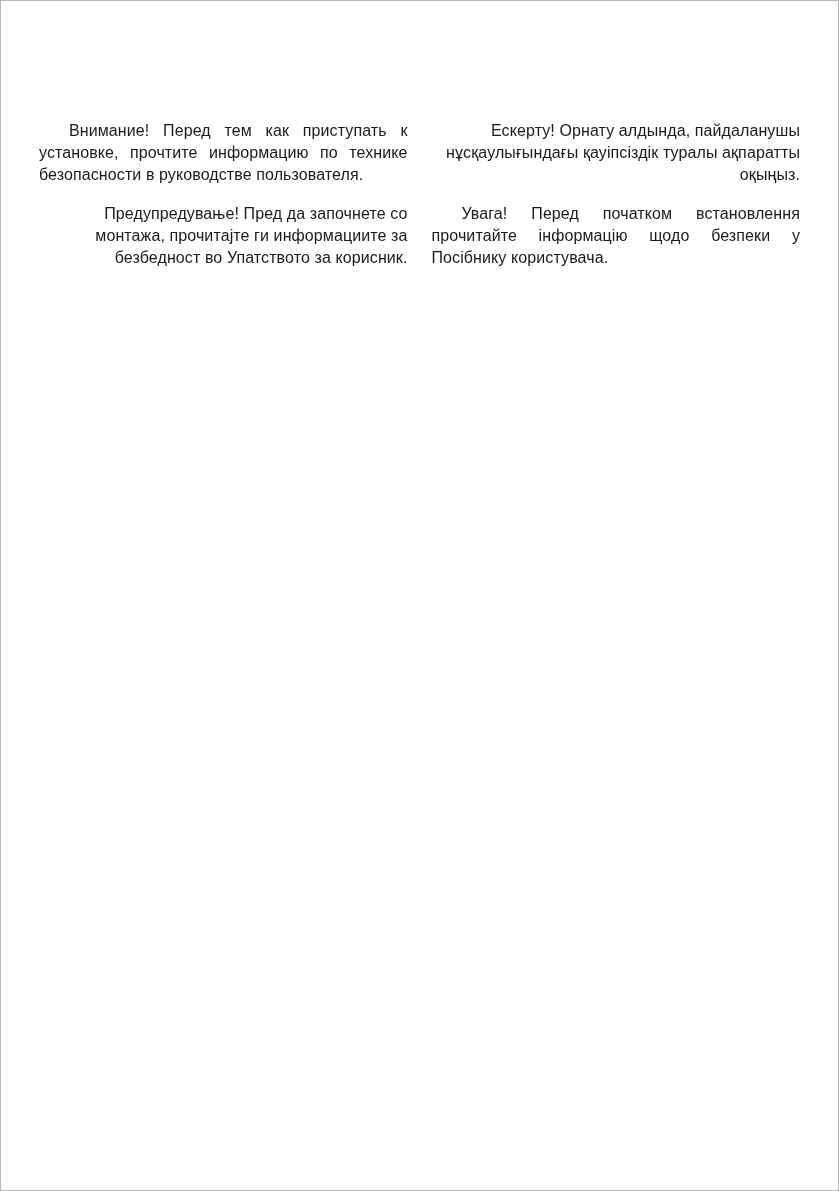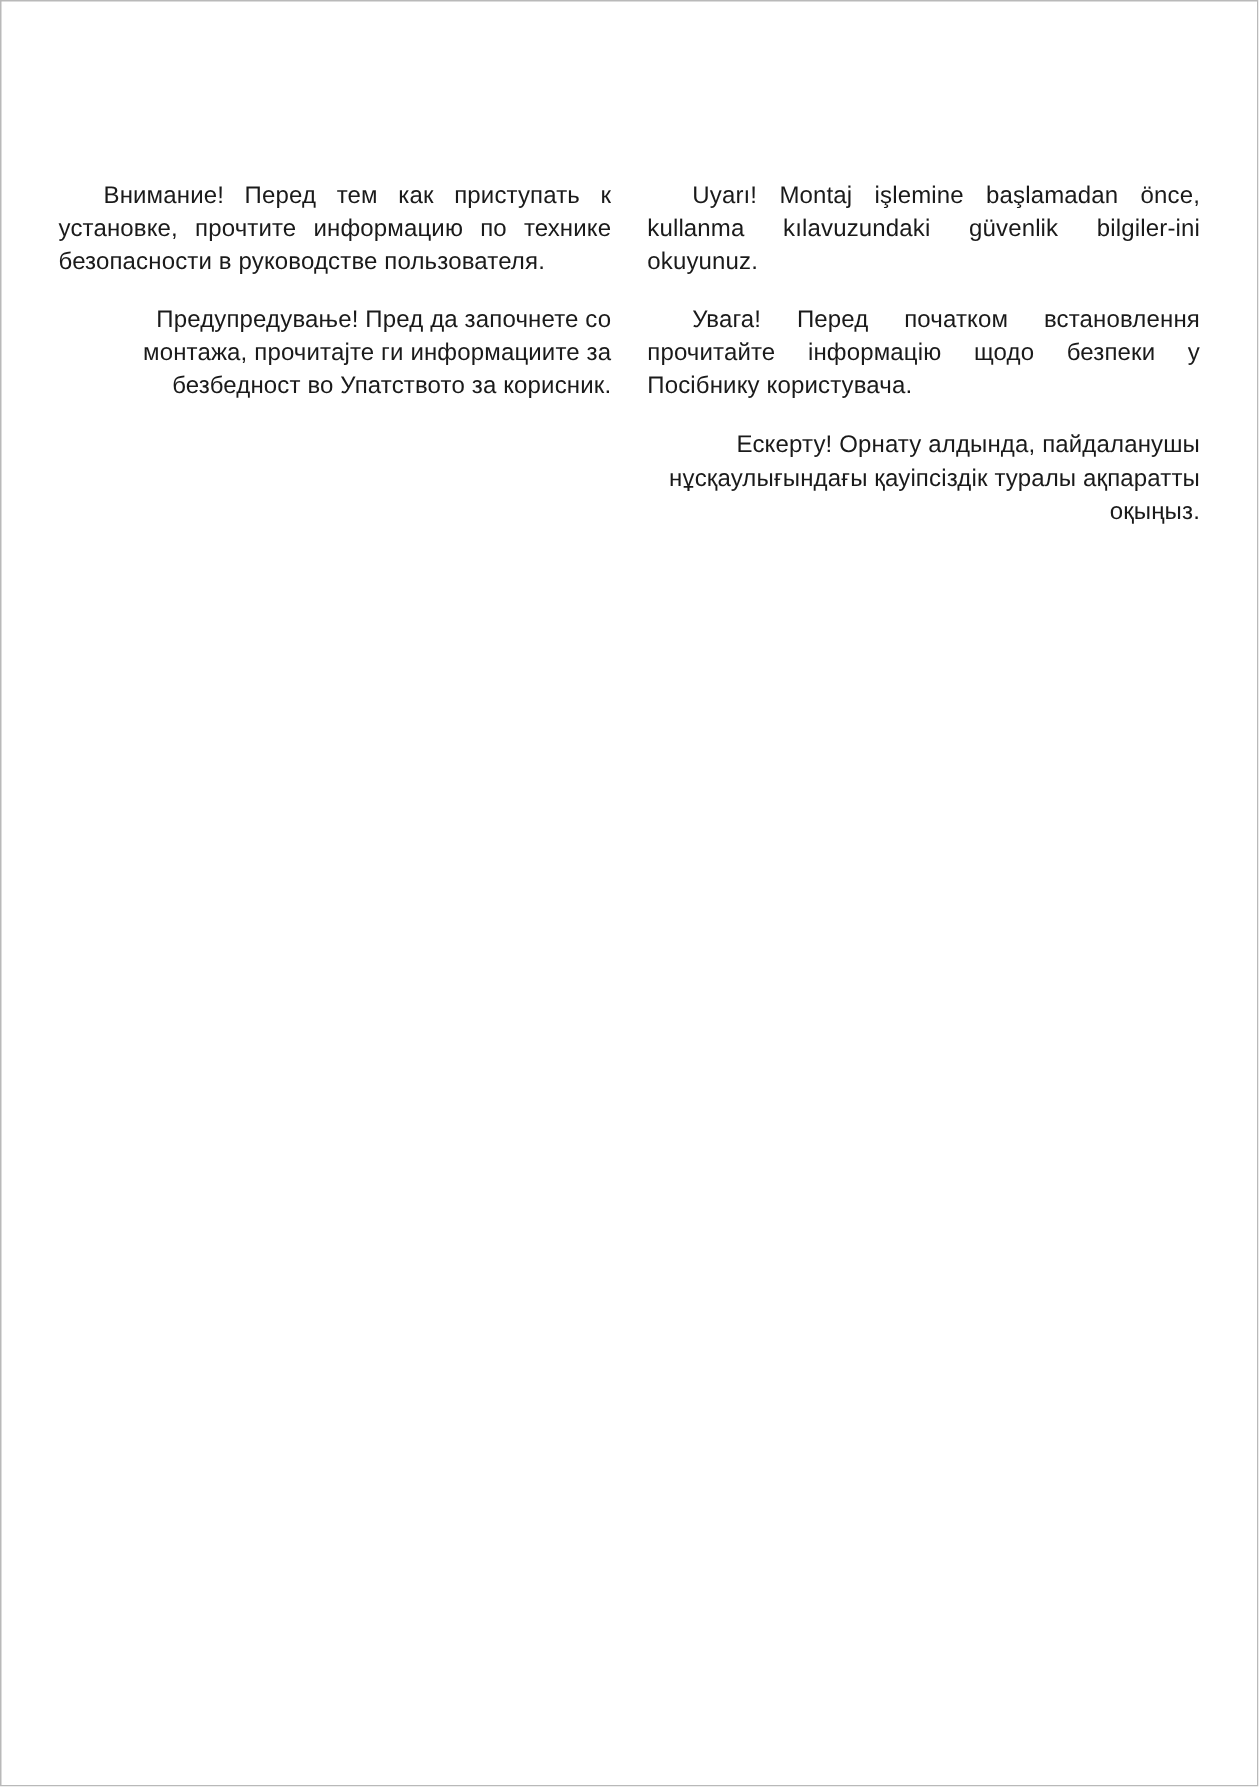--- a/index.html
+++ b/index.html
@@ -59,21 +59,20 @@
 
     <div class="col">
       <p class="para justify" lang="ru">Внимание! Перед тем как приступать к установке, прочтите информацию по технике безопасности в руководстве пользователя.</p>
 
 
       <p class="para left" lang="mk">Предупредување! Пред да започнете со монтажа, прочитајте ги информациите за безбедност во Упатството за корисник.</p>
 
     </div>
 
     <div class="col">
-      <p class="para justify" lang="tr">Uyarı! Montaj işlemine başlamadan önce, kullanma kılavuzundaki güvenlik bilgiler-ini okuyunuz.</p>
+
+      <p class="para left" lang="kk">Ескерту! Орнату алдында, пайдаланушы нұсқаулығындағы қауіпсіздік туралы ақпаратты оқыңыз.</p>
 
       <p class="para justify" lang="uk">Увага! Перед початком встановлення прочитайте інформацію щодо безпеки у Посібнику користувача.</p>
-
-      <p class="para left" lang="kk">Ескерту! Орнату алдында, пайдаланушы нұсқаулығындағы қауіпсіздік туралы ақпаратты оқыңыз.</p>
     </div>
 
   </div>
 </div>
 
 </body></html>

